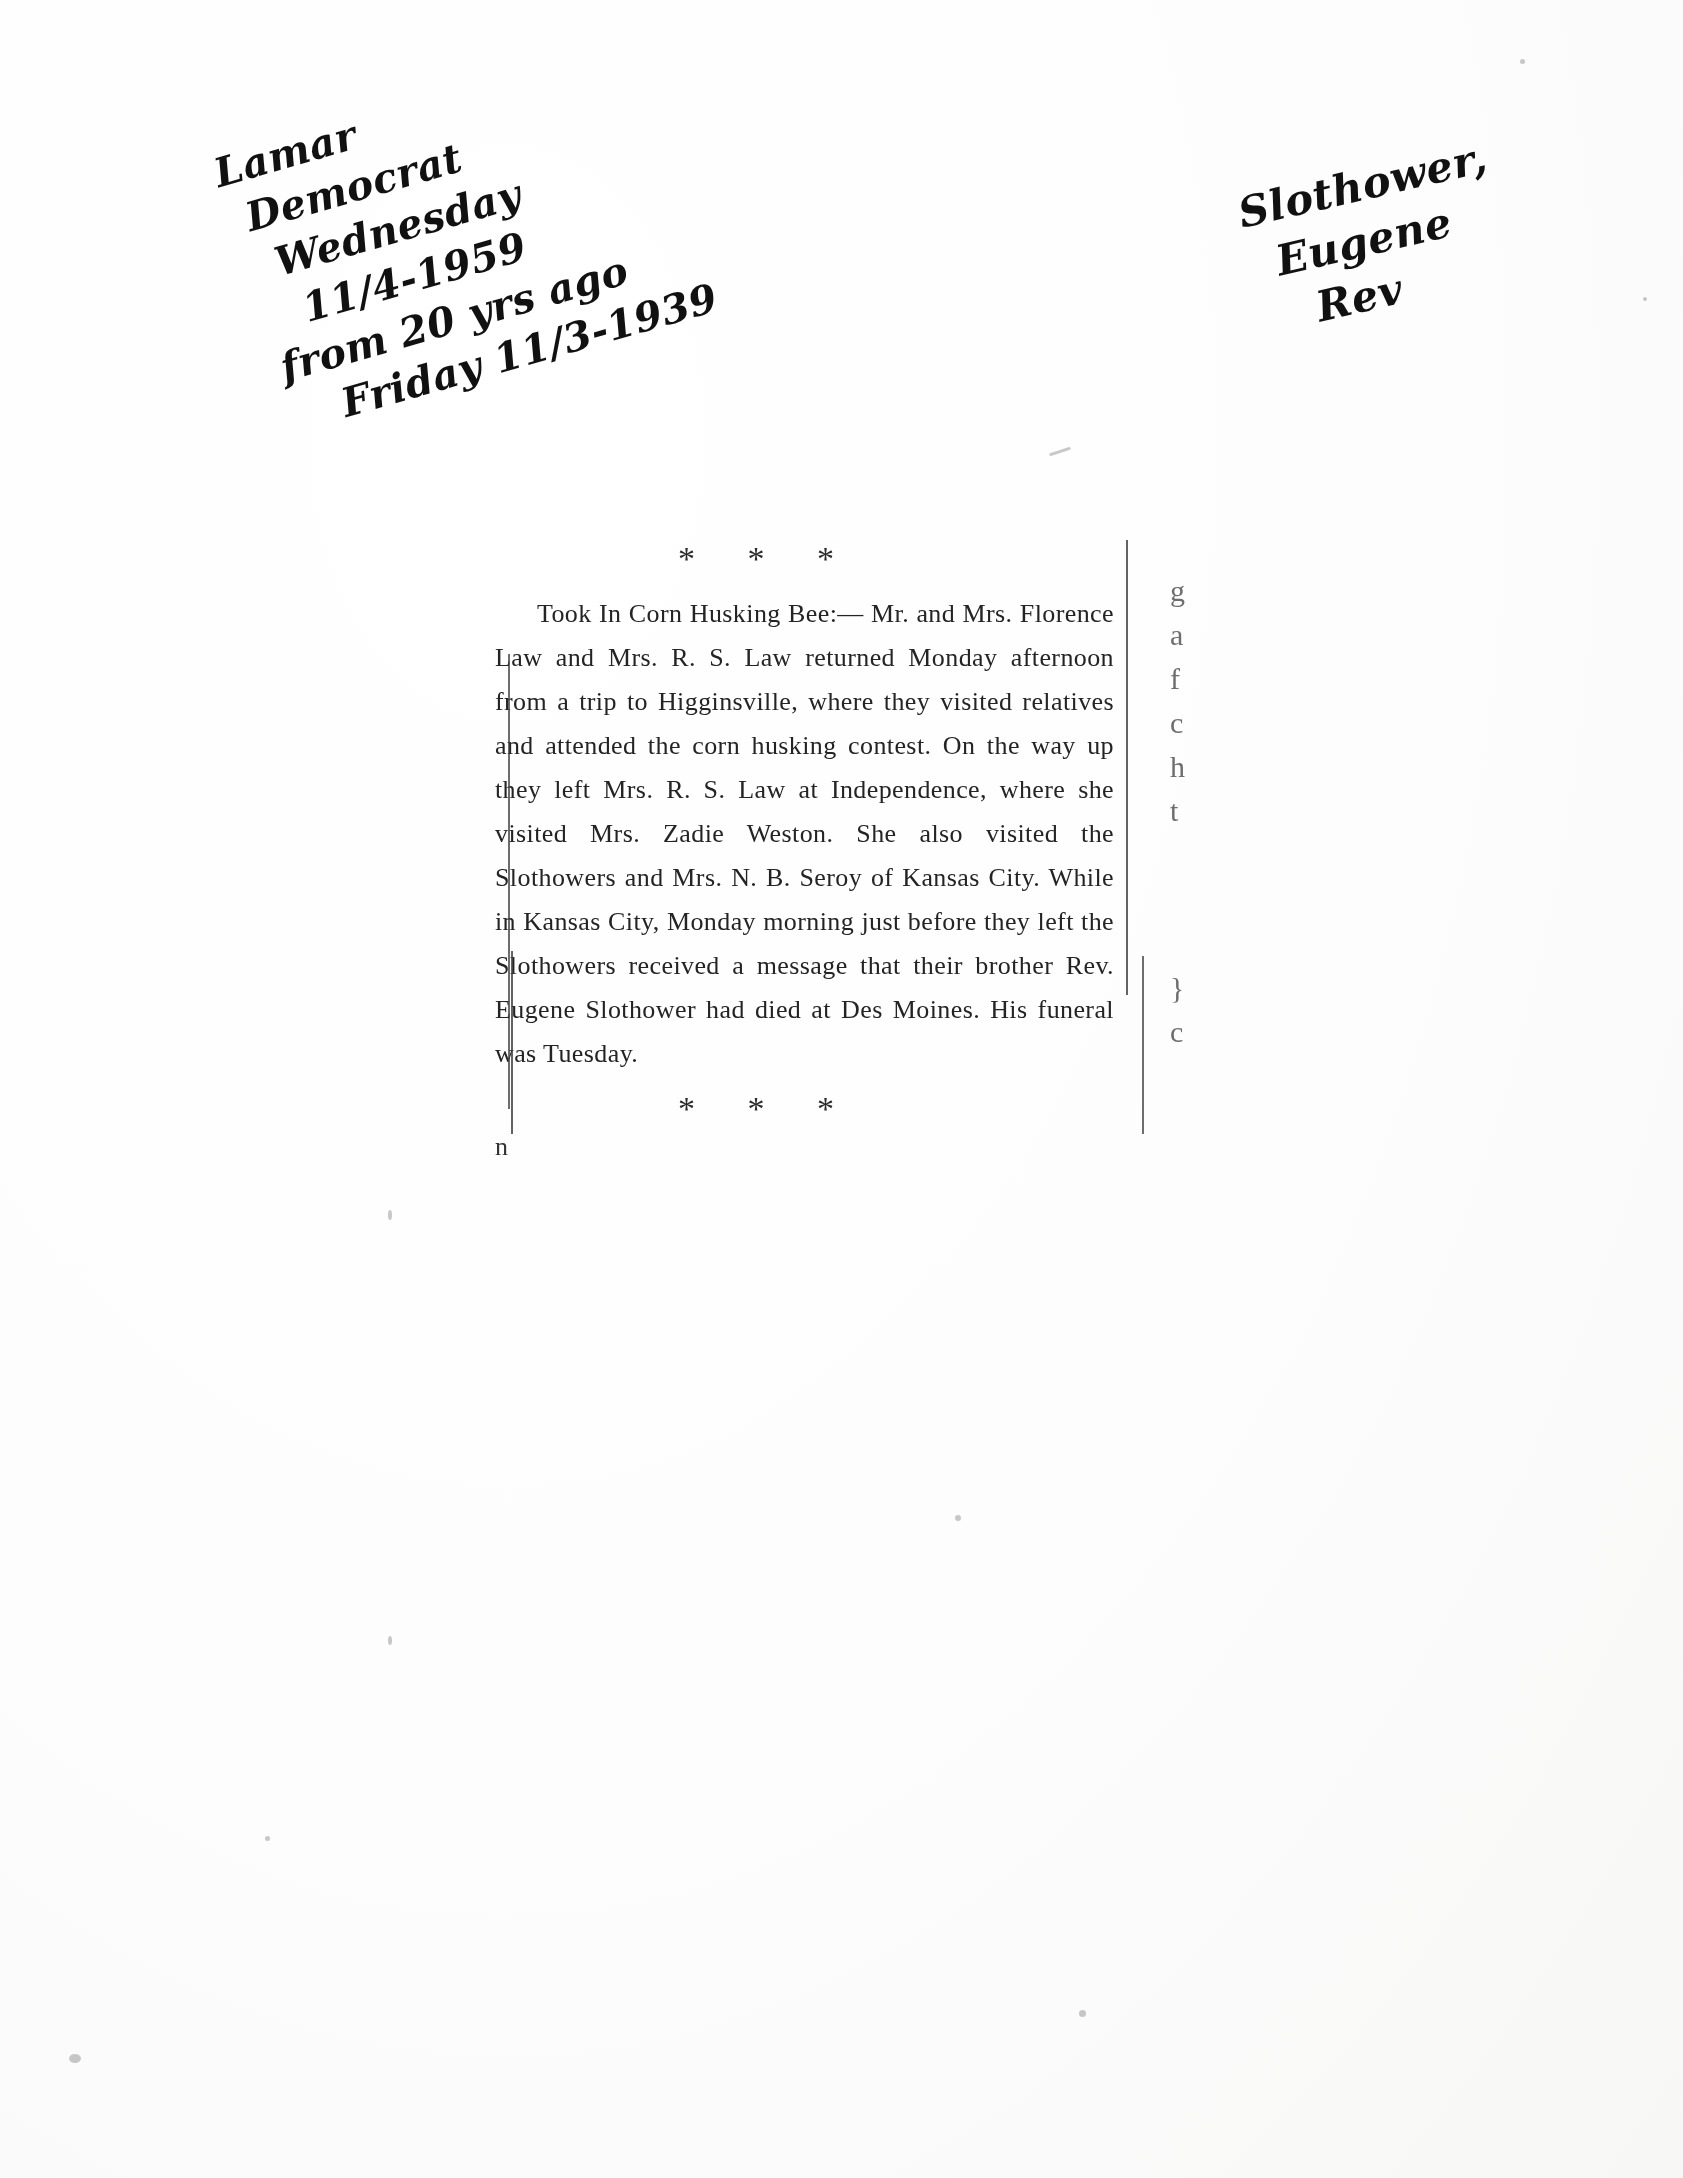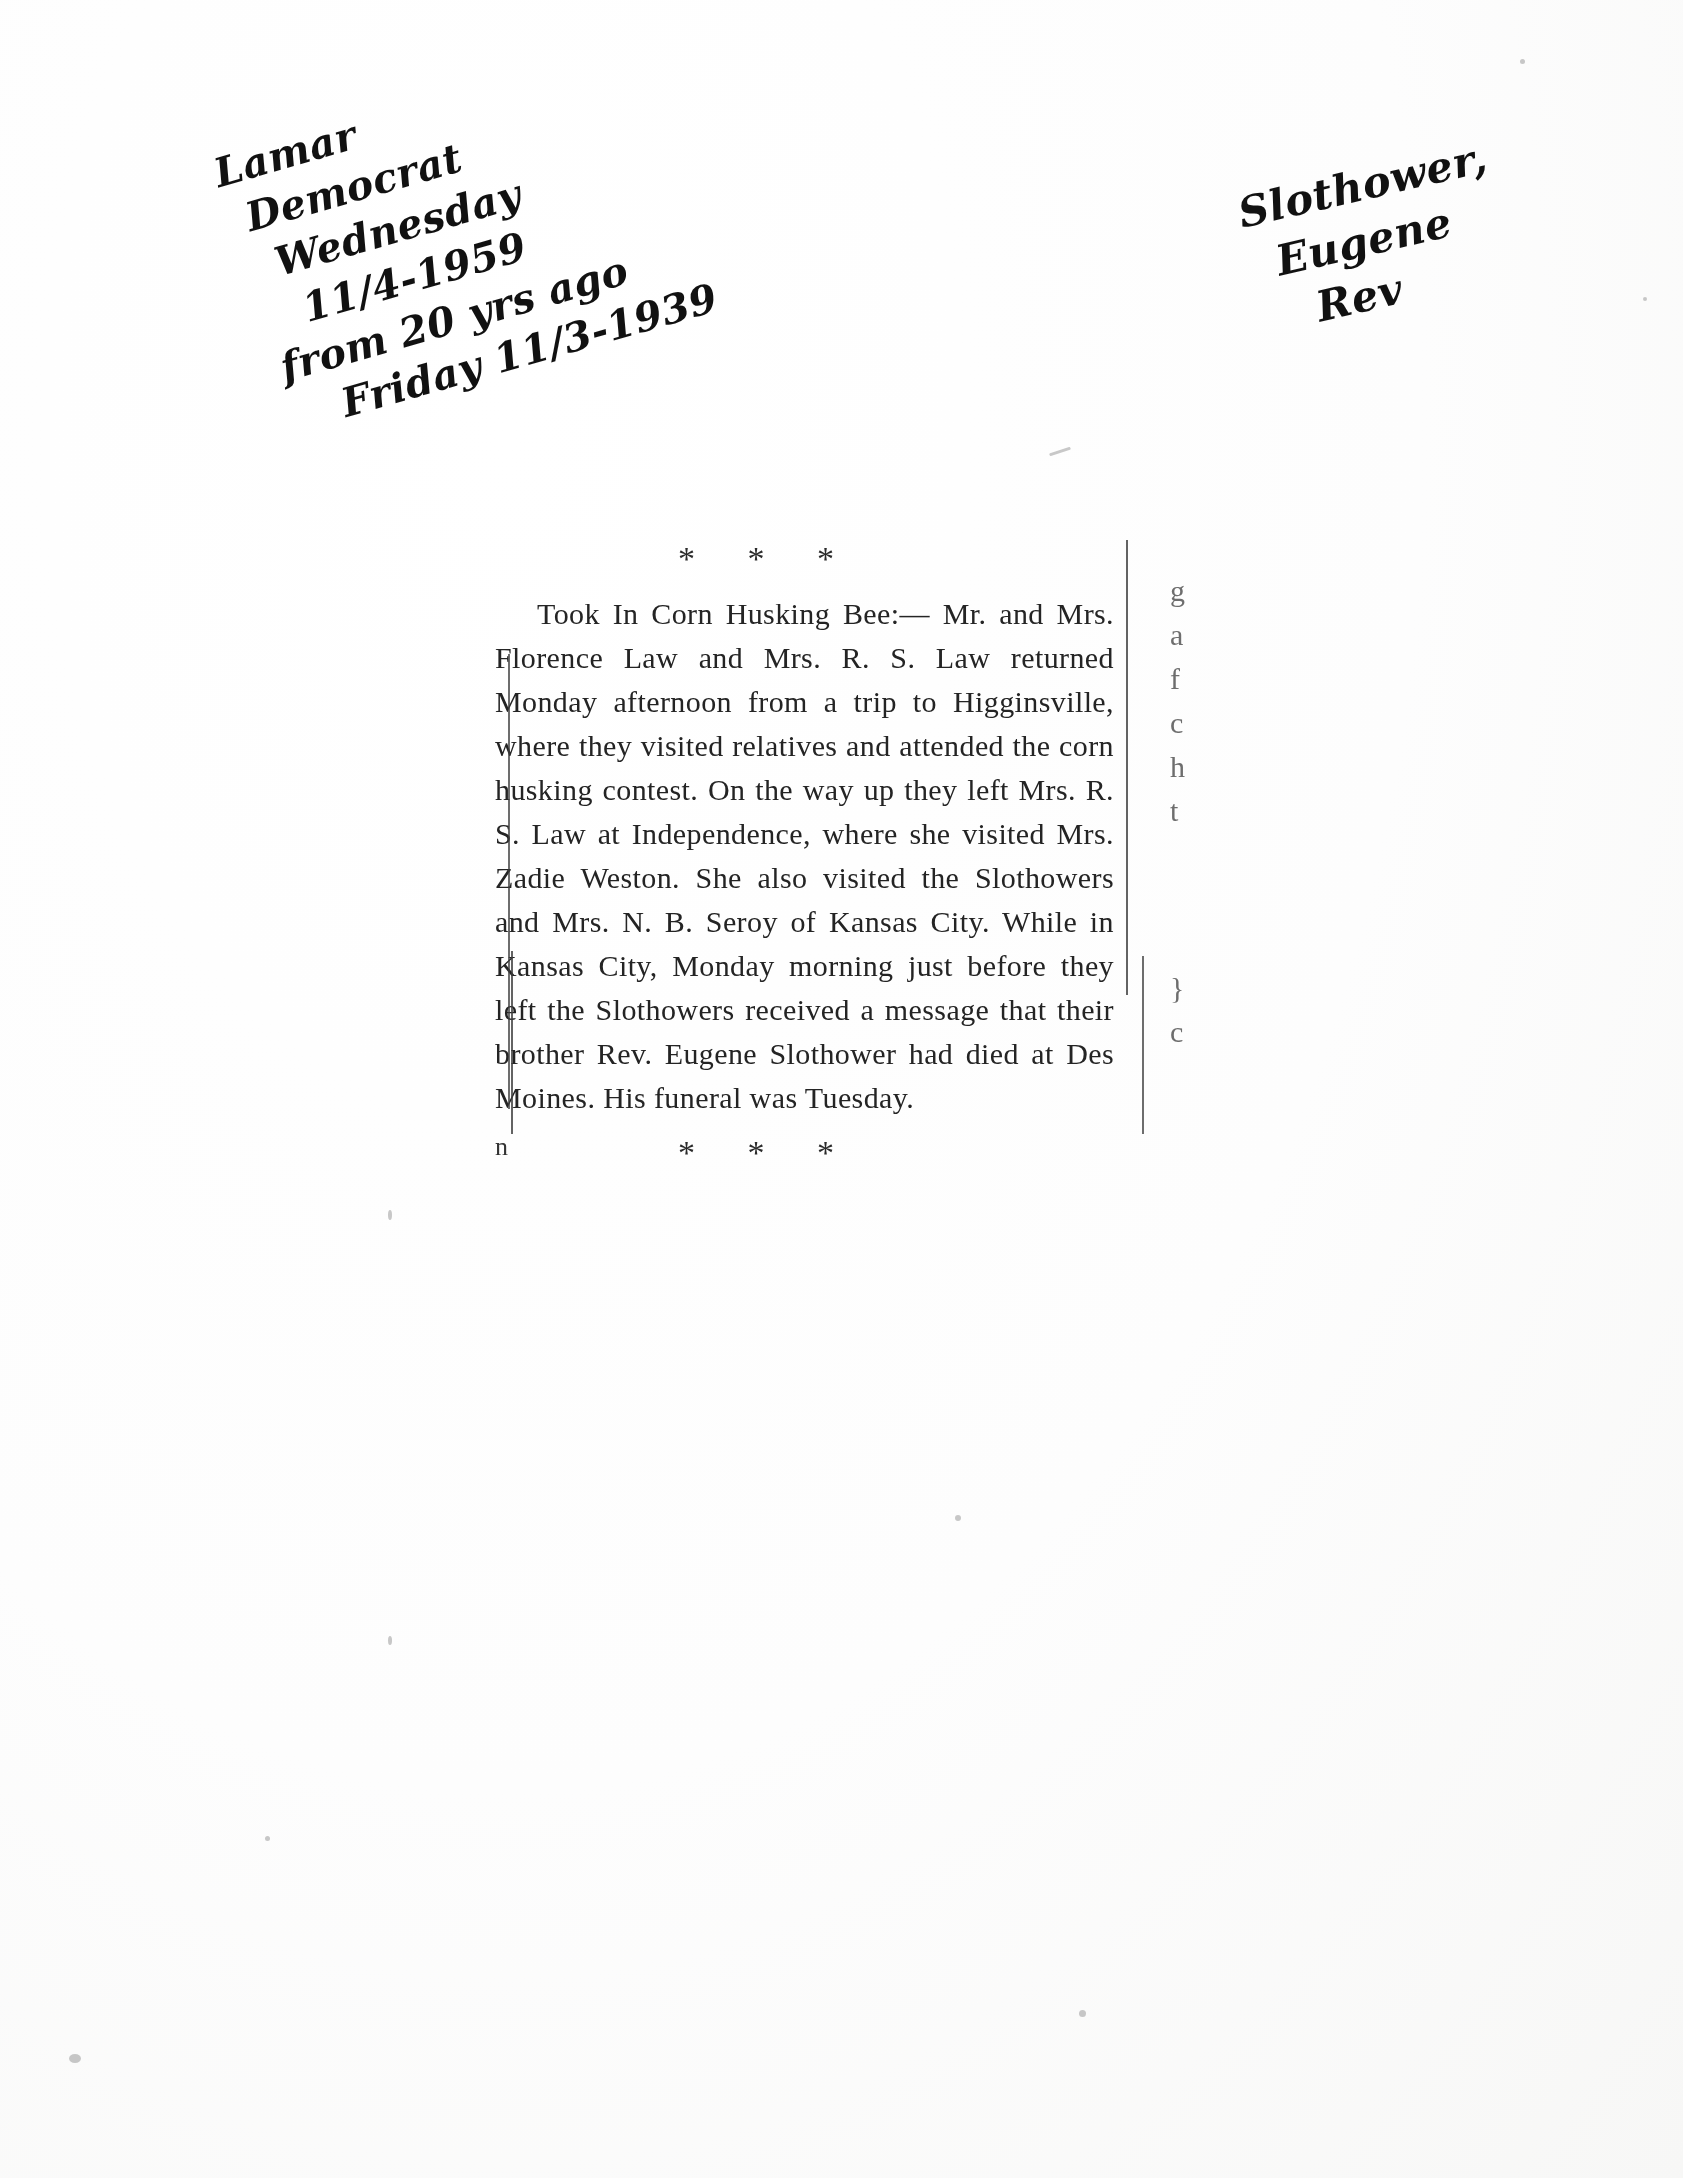--- a/index.html
+++ b/index.html
@@ -119,21 +119,21 @@
     text-align: center;
     width: 426px;
     margin-left: 59px;
   }
   #stars-bottom { margin-top: 14px; }
 
   #article-body {
     width: 619px;
     margin-top: 14px;
     font-family: "Liberation Serif", serif;
-    font-size: 30px;
+    font-size: 26px;
     line-height: 44px;
     text-align: justify;
     color: #242424;
     letter-spacing: 0.4px;
     -webkit-font-smoothing: none;
   }
   #article-body .first-indent { padding-left: 42px; }
 
   
   #neighbor-column {

